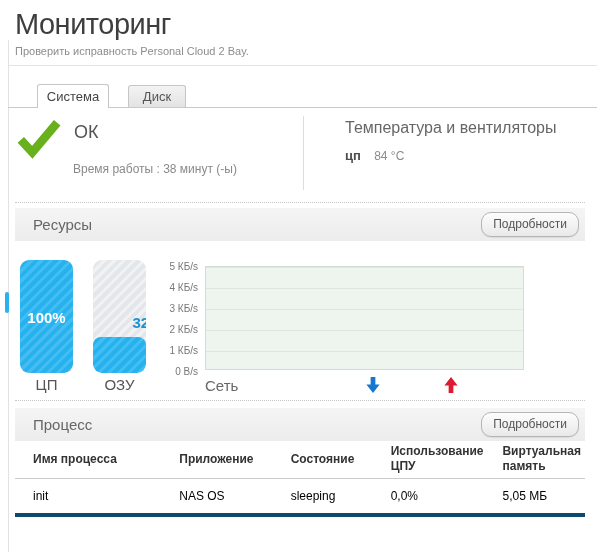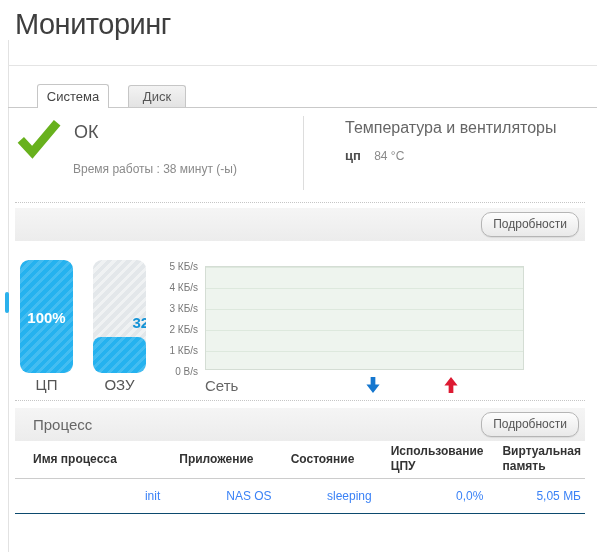--- a/index.html
+++ b/index.html
@@ -60,32 +60,33 @@
           background-color:#eef4ee; border:1px solid #d4ddd4;
           background-image:repeating-linear-gradient(to bottom, #dde8dd 0 1px, rgba(0,0,0,0) 1px 21px); }
   .net-label { position:absolute; left:205px; top:377px; font-size:15px; color:#666; }
   .arrow { position:absolute; top:377px; }
   .arrow-down { left:366px; } .arrow-up { left:444px; }
 
   table.proc { position:absolute; left:15px; top:440px; width:570px; border-collapse:collapse; }
   table.proc th { text-align:left; font-size:12px; color:#333; font-weight:bold;
                   padding:4px 4px 4px 15px; border-bottom:1px solid #ccc; line-height:15px; vertical-align:middle; }
   table.proc th:first-child { padding-left:18px; }
-  table.proc td { font-size:12px; color:#3b82f6; padding:10px 4px 10px 15px; border-bottom:1px solid #0c4a6e;text-align:right; }
+  table.proc td { font-size:12px; color:#000000; padding:10px 4px 10px 15px; border-bottom:4px solid #0c4a6e; }
   table.proc td:first-child { padding-left:18px; }
 </style>
 </head>
 <body>
 
 <div id="screen">
 
   <div class="left-border"></div>
   <div class="scroll-thumb"></div>
 
   <div class="page-title">Мониторинг</div>
+  <div class="page-subtitle">Проверить исправность Personal Cloud 2 Bay.</div>
   <div class="hr1"></div>
 
   <div class="tabline"></div>
   <div class="tab tab-active">Система</div>
   <div class="tab tab-inactive">Диск</div>
 
   <div class="check-icon">
     <svg width="44" height="42" viewBox="0 0 46 42">
       <path d="M4 23 L16 36 L42 5" fill="none" stroke="#68b11d" stroke-width="9" stroke-linecap="butt" stroke-linejoin="miter"></path>
     </svg>
@@ -94,20 +95,21 @@
   <div class="uptime">Время работы : 38 минут (-ы)</div>
   <div class="v-divider"></div>
   <div class="temp-heading">Температура и вентиляторы</div>
   <div class="temp-row">
     <span class="sensor-name">цп</span>
     <span class="sensor-value">84 °C</span>
   </div>
 
   <div class="dotted dotted-1"></div>
   <div class="section-bar res-bar">
+    <span class="section-heading">Ресурсы</span>
     <button class="details-btn">Подробности</button>
   </div>
 
   <div class="gauge gauge-cpu">
     <div class="gauge-fill" style="height: 100%;"></div>
     <div class="gauge-value-cpu">100%</div>
   </div>
   <div class="gauge gauge-ram">
     <div class="gauge-fill" style="height: 32%;"></div>
     <div class="gauge-value-ram">32%</div>

